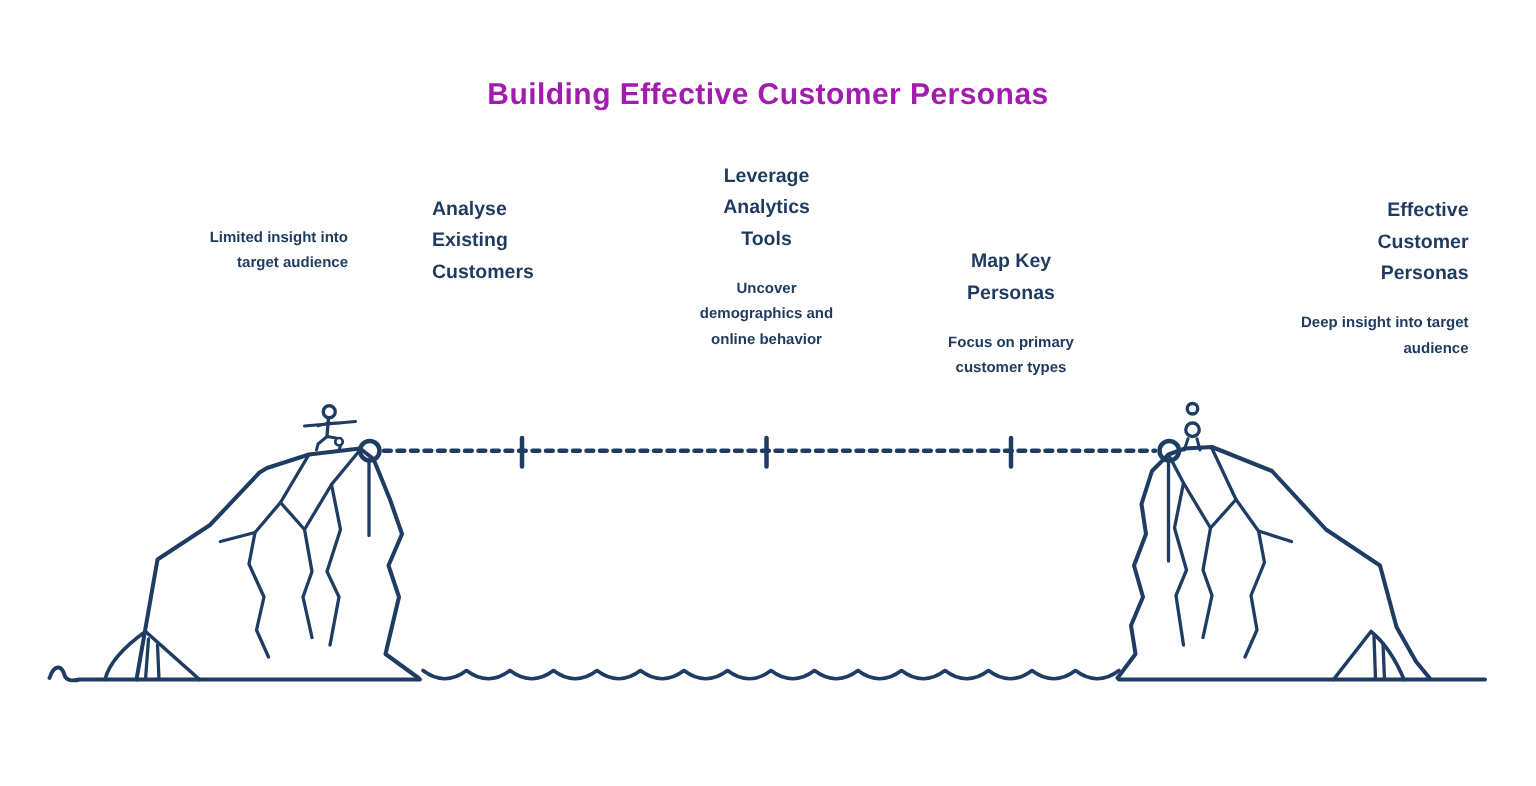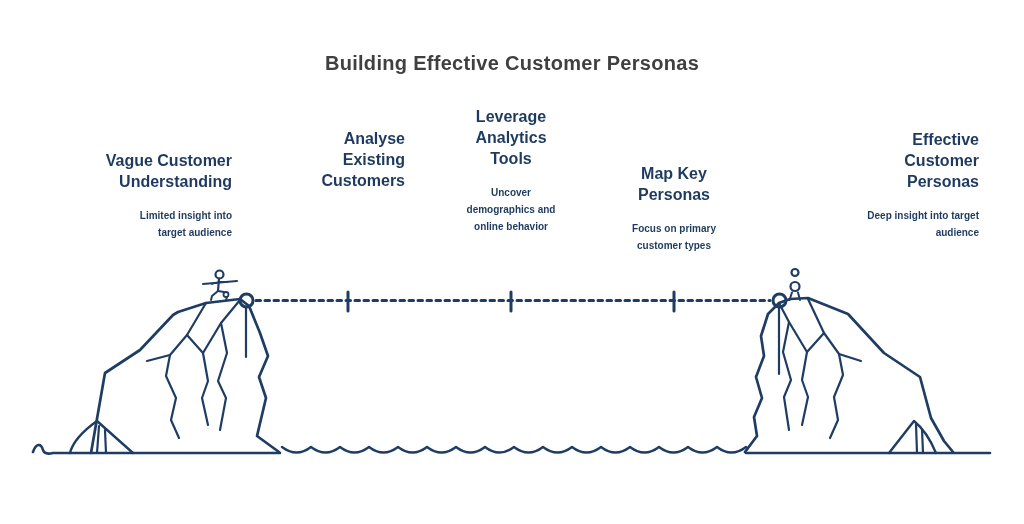--- a/index.html
+++ b/index.html
@@ -8,51 +8,49 @@
     width:1024px;height:524px;
     background:#ffffff;
     font-family:"Liberation Sans", sans-serif;
     color:#1e3a5f;
     overflow:hidden;
   }
   .title{
     position:absolute;left:0;right:0;top:52px;
     text-align:center;
     font-size:20px;font-weight:bold;letter-spacing:.3px;
-    color:#404040;margin:0;
+    color:#a21caf;margin:0;
   }
   .step{position:absolute;}
   .step-heading{
     margin:0 0 15px 0;
-    font-size:16px;line-height:21px;font-weight:bold;
+    font-size:13px;line-height:21px;font-weight:bold;
     white-space:pre-line;
   }
   .step-desc{
     margin:0;
     font-size:10px;line-height:17px;font-weight:bold;
     white-space:pre-line;
   }
   .step-1{left:57px;top:150px;width:175px;text-align:right;}
-  .step-2{left:265px;top:128px;width:140px;text-align:right;}
+  .step-2{left:288px;top:128px;width:140px;text-align:left;}
   .step-3{left:436px;top:106px;width:150px;text-align:center;}
   .step-4{left:599px;top:148px;width:150px;text-align:center;margin-top:15px;}
   .step-5{left:794px;top:129px;width:185px;text-align:right;}
   svg.scene{position:absolute;left:0;top:0;}
   .ink{stroke:#1f3d63;fill:none;stroke-linejoin:round;stroke-linecap:round;}
 </style>
 </head>
 <body>
 
 <div class="canvas">
 
   <h1 class="title">Building Effective Customer Personas</h1>
 
   <div class="step step-1">
-    <h3 class="step-heading">Vague Customer
-Understanding</h3>
     <p class="step-desc">Limited insight into
 target audience</p>
   </div>
 
   <div class="step step-2">
     <h3 class="step-heading">Analyse
 Existing
 Customers</h3>
   </div>
 

